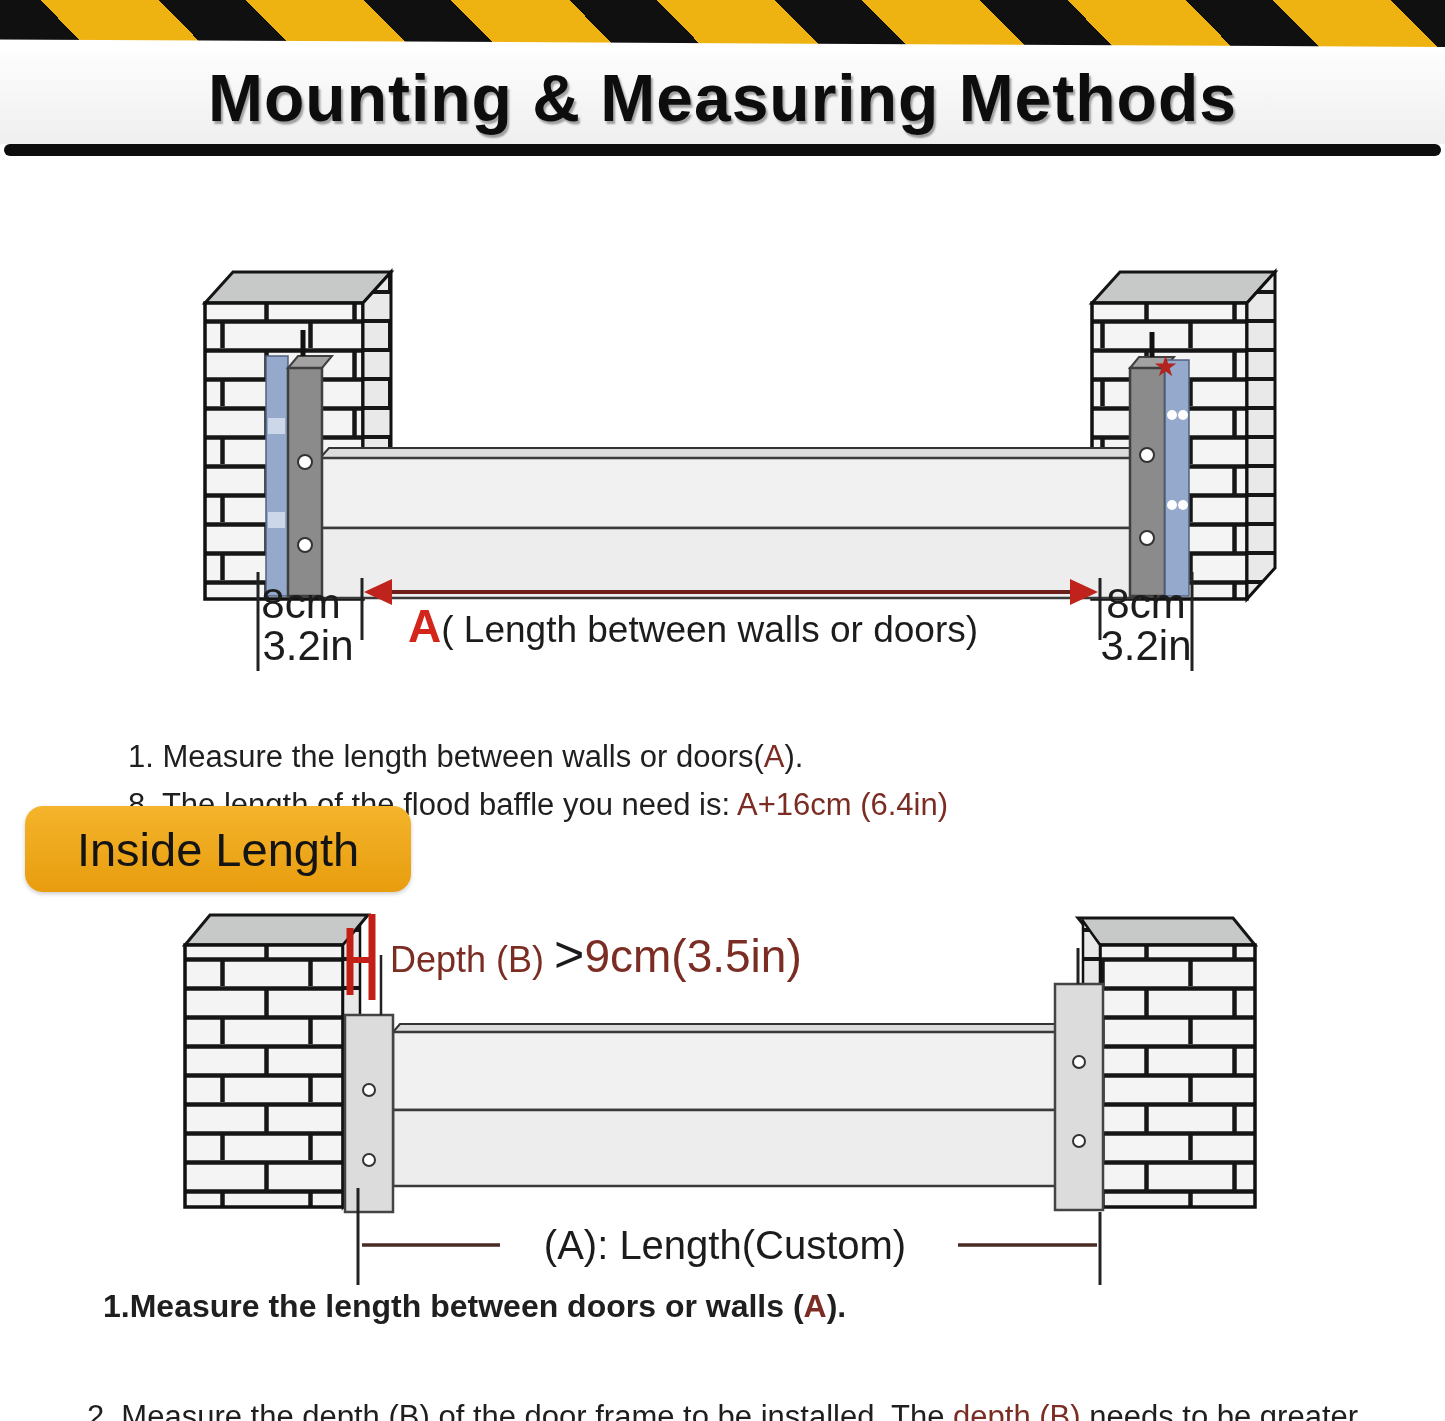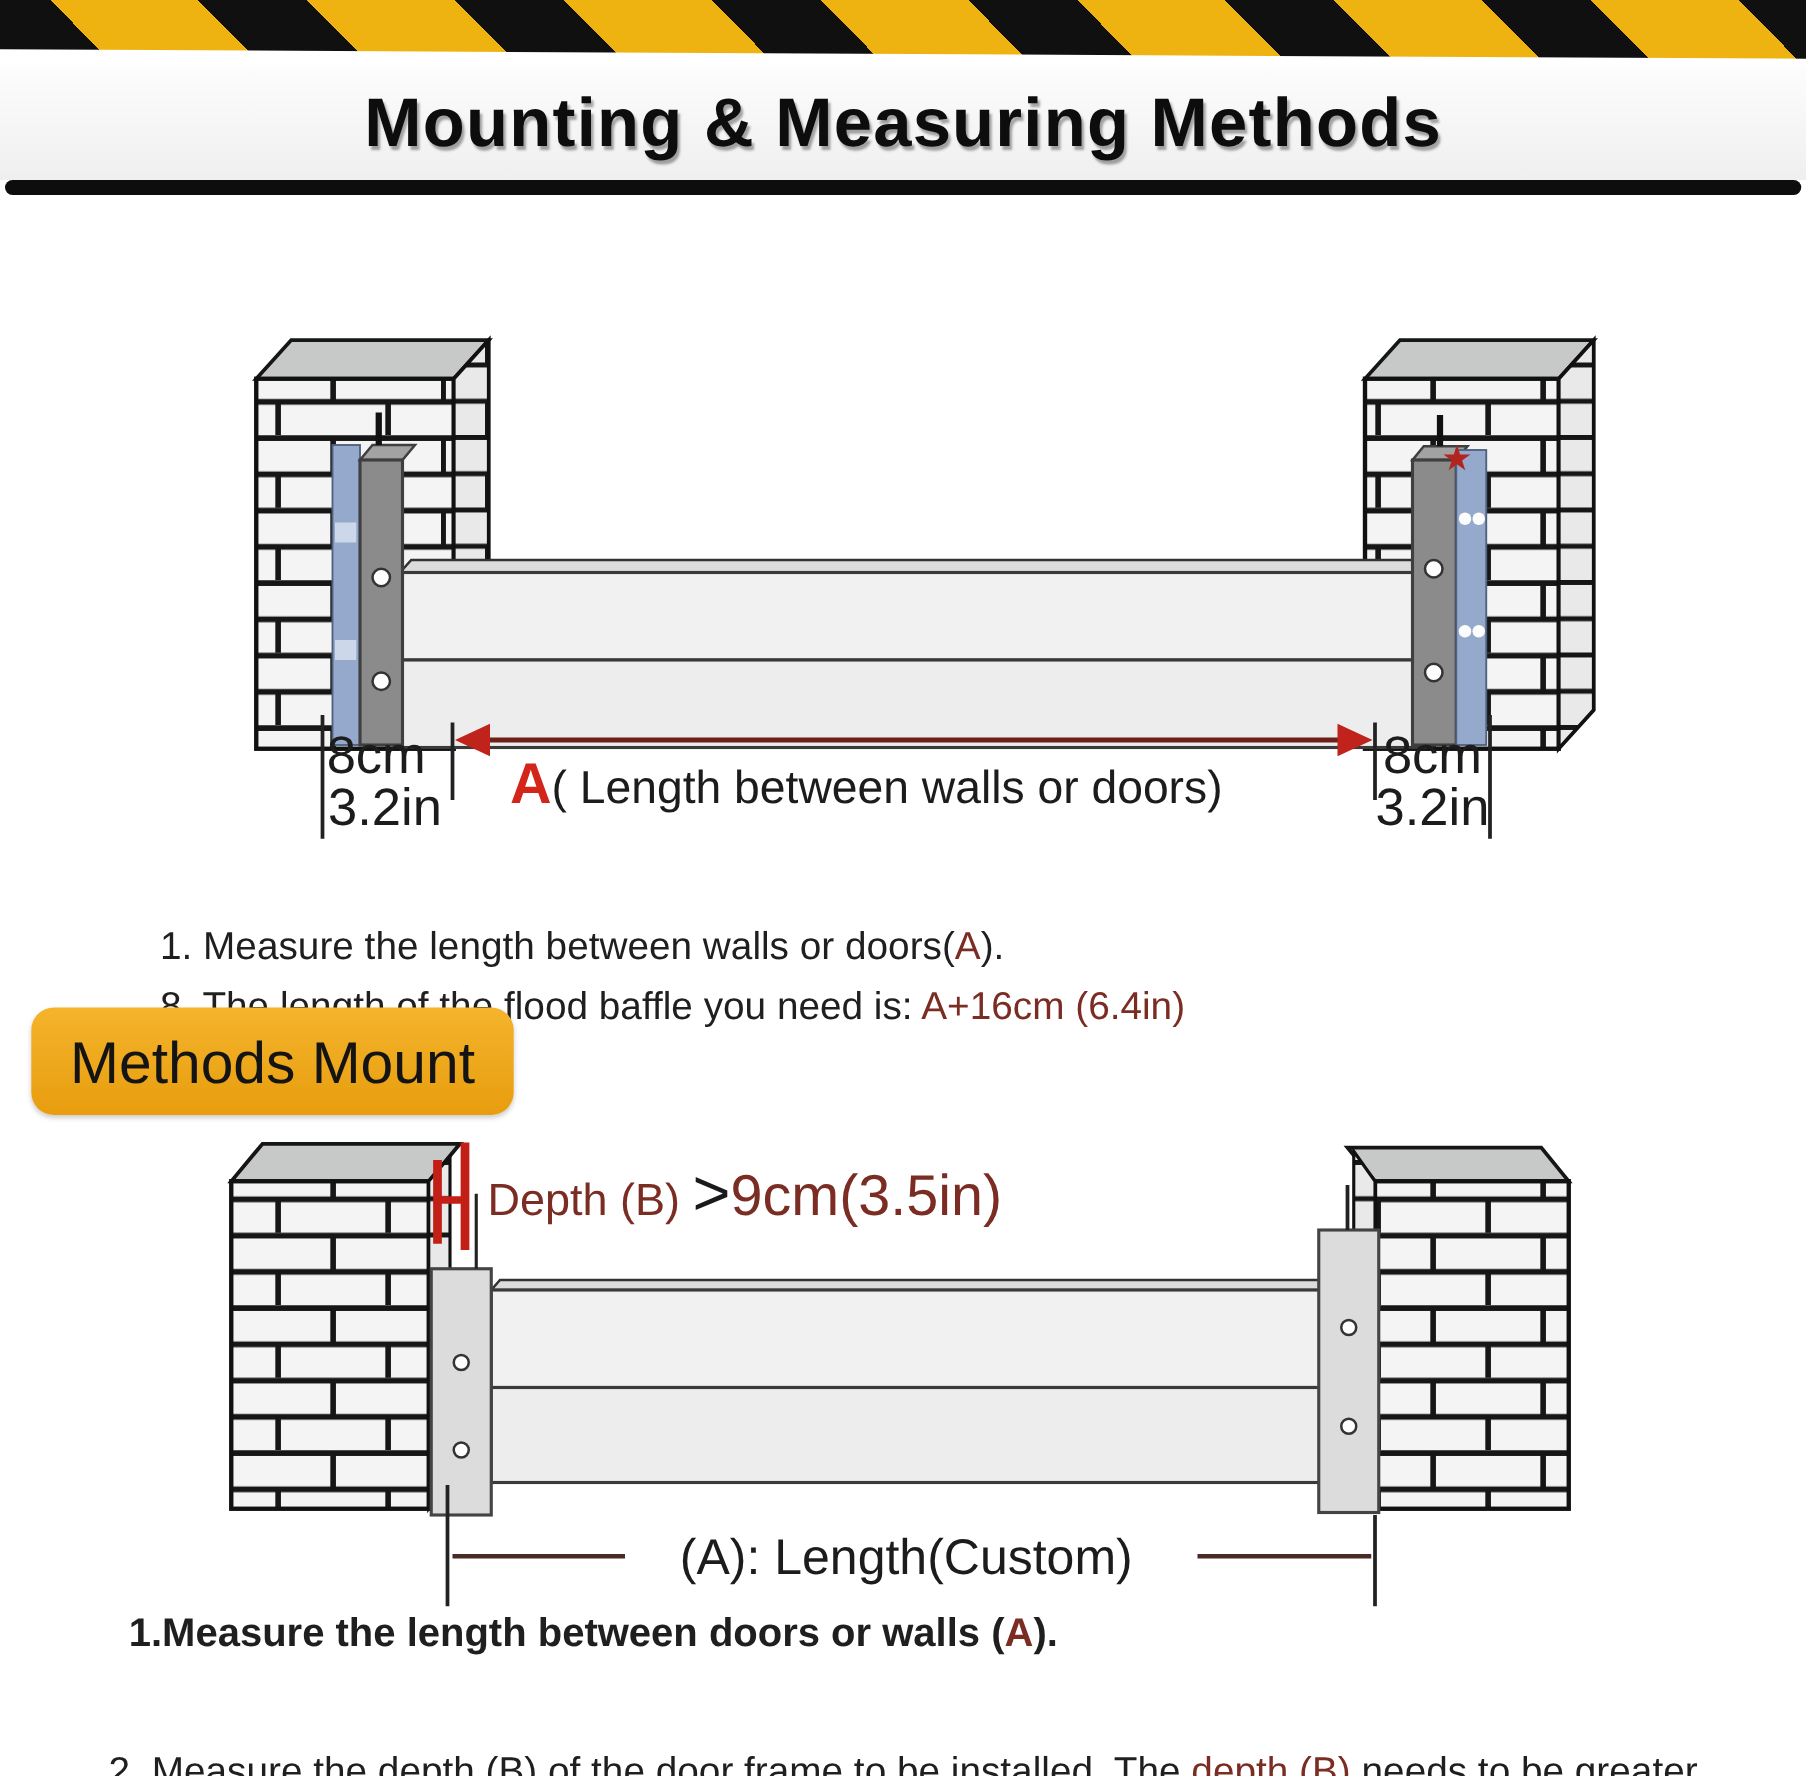--- a/index.html
+++ b/index.html
@@ -6,21 +6,21 @@
   .page{position:relative;width:1445px;height:1421px;background:#ffffff;overflow:hidden;
         font-family:"Liberation Sans",sans-serif;color:#1c1c1c;}
   
   .hazard-wrap{position:absolute;top:0;left:0;width:1445px;height:58px;overflow:hidden;}
   .hazard{position:absolute;top:0;left:-8px;width:1462px;height:47px;
           background:repeating-linear-gradient(45deg,#101010 0 62px,#eeb211 62px 146px);
           transform-origin:100% 50%;transform:rotate(0.3deg);}
   .titleband{position:absolute;top:52px;left:0;width:1445px;height:92px;
              background:linear-gradient(180deg,#fdfdfd,#efefef);
              display:flex;align-items:center;justify-content:center;}
-  .title{font-size:55px;font-weight:bold;letter-spacing:1px;color:#0d0d0d;
+  .title{font-size:66px;font-weight:bold;letter-spacing:1px;color:#0d0d0d;
          text-shadow:2px 3px 2px rgba(0,0,0,0.35);}
   .blackbar{position:absolute;top:144px;left:4px;width:1437px;height:12px;background:#0d0d0d;border-radius:6px;}
   
   .badge{position:absolute;display:flex;align-items:center;justify-content:center;
          background:linear-gradient(180deg,#f4b42c,#e89d0e);
          border-radius:18px;font-size:47px;color:#141414;
          box-shadow:0 2px 4px rgba(0,0,0,0.2);}
   .badge-outside{top:181px;left:28px;width:384px;height:86px;}
   .badge-inside{top:806px;left:25px;width:386px;height:86px;}
   
@@ -136,21 +136,21 @@
       <text class="svgt dimtxt" x="1146" y="660" text-anchor="middle">3.2in</text>
       <text class="svgt" x="408" y="642"><tspan class="redA">A</tspan><tspan class="spanlabel">( Length between walls or doors)</tspan></text>
     </g>
   </svg>
 
   <div class="steps1">
     <div><span>1. Measure the length between walls or doors(</span><span class="maroon">A</span><span>).</span></div>
     <div><span>8. The length of the flood baffle you need is: </span><span class="maroon">A+16cm (6.4in)</span><span></span></div>
   </div>
 
-  <div class="badge badge-inside">Methods Mount</div>
+  <div class="badge badge-inside">Inside Length</div>
 
   <svg class="svg2" width="1445" height="397" viewBox="0 895 1445 397">
     <defs>
       <pattern id="brickB" patternUnits="userSpaceOnUse" width="176" height="58">
         <rect width="176" height="58" fill="#f4f4f4"></rect>
         <g stroke="#161616" stroke-width="4.5">
           <line x1="0" y1="2.5" x2="176" y2="2.5"></line>
           <line x1="0" y1="31.5" x2="176" y2="31.5"></line>
           <line x1="2.5" y1="2.5" x2="2.5" y2="31.5"></line>
           <line x1="90.5" y1="2.5" x2="90.5" y2="31.5"></line>

